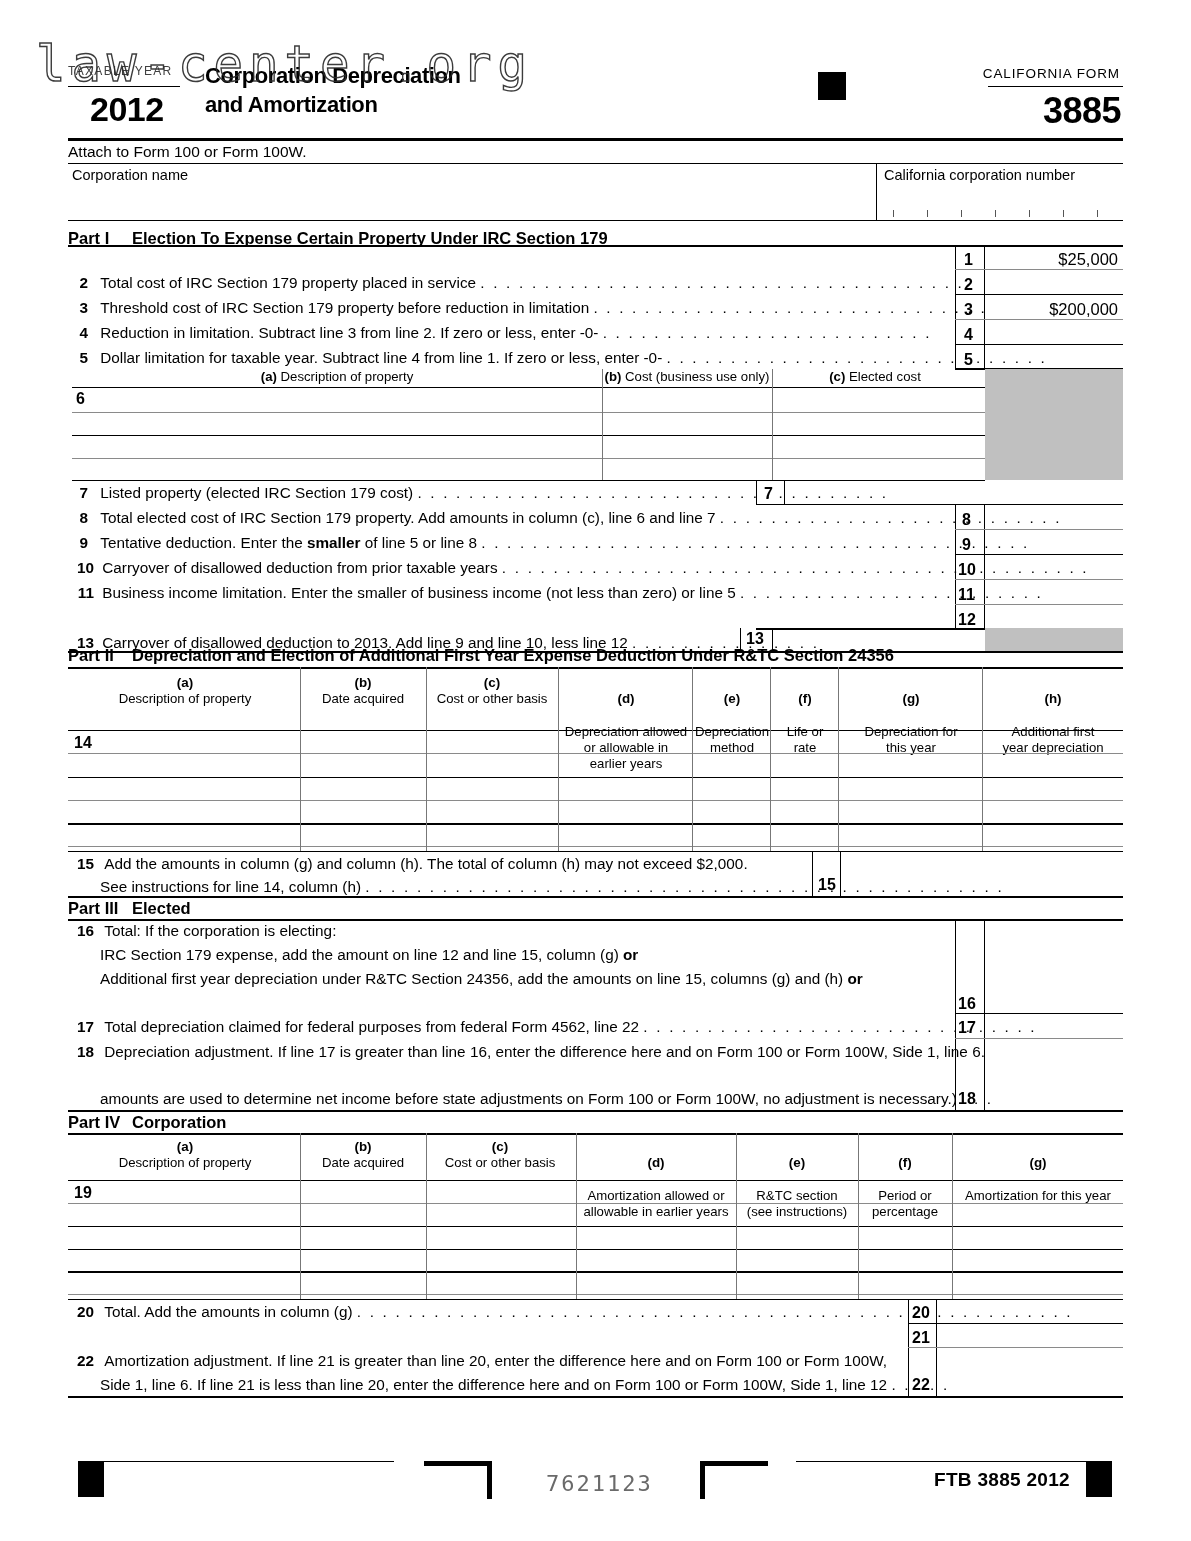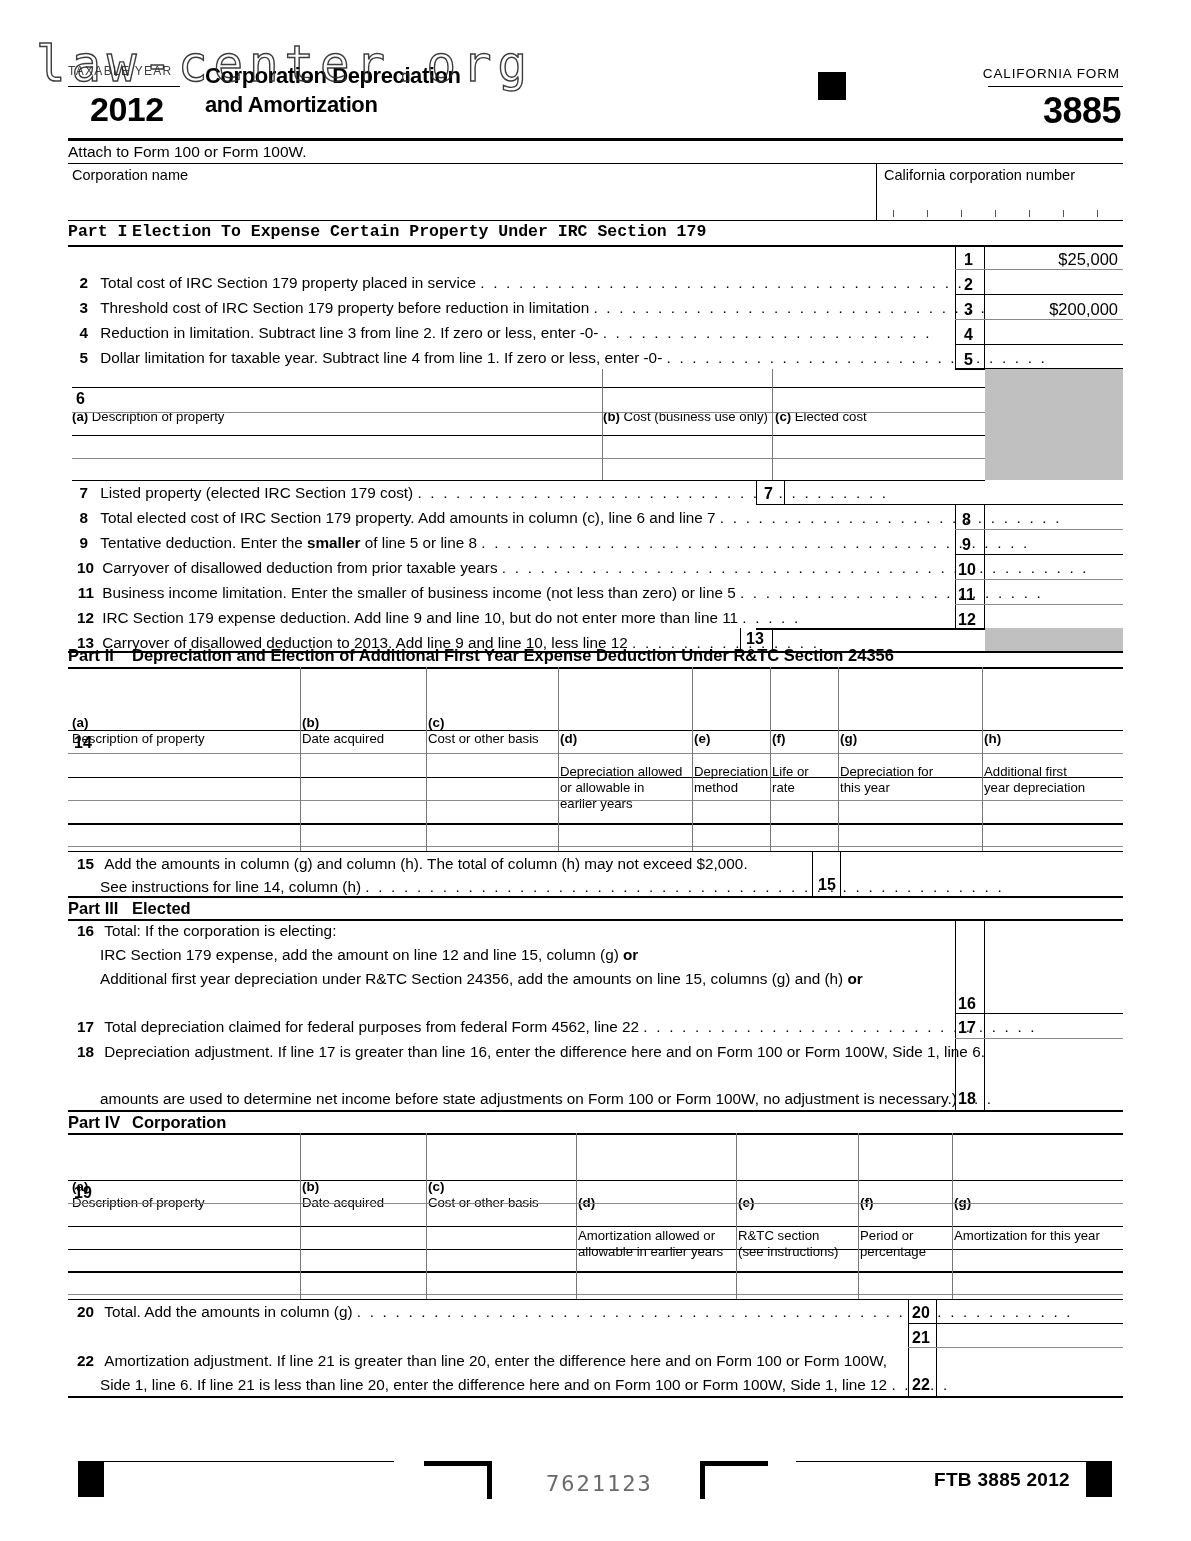--- a/index.html
+++ b/index.html
@@ -91,21 +91,21 @@
   .hrule.med{height:1.2px;background:#000;}
   .hrule.thick{height:1.9px;background:#000;}
   .vrule{position:absolute;width:1.2px;background:#000;}
   .vrule.thin{width:1px;background:#777;}
 
   .numbox{position:absolute;font-weight:bold;font-size:16px;text-align:left;}
   .val{position:absolute;font-size:16.5px;text-align:right;}
 
   .gray{position:absolute;background:#c0c0c0;}
 
-  .colhdr{position:absolute;text-align:left;font-size:13.2px;line-height:1.22;margin-top:40px;}
+  .colhdr{position:absolute;text-align:center;font-size:13.2px;line-height:1.22;}
   .colhdr .cl{font-weight:bold;display:block;font-size:13.4px;}
 
   
   .footer{position:absolute;left:0;top:1455px;width:1191px;height:60px;}
   .fsq{position:absolute;width:26px;height:36px;background:#000;}
   .fline{position:absolute;height:1.2px;background:#000;}
   .fbracket{position:absolute;}
   .fbracket .h{position:absolute;height:5px;background:#000;}
   .fbracket .v{position:absolute;width:5px;background:#000;}
   .fnum{position:absolute;font-family:"DejaVu Sans Mono", monospace;font-size:22px;color:#6a6a6a;letter-spacing:2px;}
@@ -145,21 +145,21 @@
       <i style="left:9px;"></i>
         <i style="left:43px;"></i>
         <i style="left:77px;"></i>
         <i style="left:111px;"></i>
         <i style="left:145px;"></i>
         <i style="left:179px;"></i>
         <i style="left:213px;"></i>
     </div>
   </div>
 
-  <div class="partbar" style="top:222px;font-family:Liberation Mono, monospace;">
+  <div class="partbar" style="top:229px;">
     <span class="pt">Part I</span><span class="ptnm">Election To Expense Certain Property Under IRC Section 179</span>
   </div>
   <div class="partrule" style="top:245px;"></div>
 
   <div class="ln" style="left:72px;top:274px;">
     <b class="no" style="width:16px;">2</b>
     <span style="margin-left:8px;">Total cost of IRC Section 179 property placed in service</span>
     <span class="dots"> . . . . . . . . . . . . . . . . . . . . . . . . . . . . . . . . . . . . . .</span>
   </div>
   <div class="ln" style="left:72px;top:299px;">
@@ -248,25 +248,20 @@
   </div>
   <div class="ln" style="left:72px;top:559px;">
     <b class="no" style="width:22px;">10</b>
     <span style="margin-left:4px;">Carryover of disallowed deduction from prior taxable years</span>
     <span class="dots"> . . . . . . . . . . . . . . . . . . . . . . . . . . . . . . . . . . . . . . . . . . . . . .</span>
   </div>
   <div class="ln" style="left:72px;top:584px;">
     <b class="no" style="width:22px;">11</b>
     <span style="margin-left:4px;">Business income limitation. Enter the smaller of business income (not less than zero) or line 5</span>
     <span class="dots"> . . . . . . . . . . . . . . . . . . . . . . . .</span>
-  </div>
-  <div class="ln" style="left:72px;top:609px;">
-    <b class="no" style="width:22px;">12</b>
-    <span style="margin-left:4px;">IRC Section 179 expense deduction. Add line 9 and line 10, but do not enter more than line 11</span>
-    <span class="dots"> . . . . .</span>
   </div>
 
   <div class="vrule" style="left:955px;top:504px;height:125px;"></div>
   <div class="vrule" style="left:984px;top:504px;height:125px;"></div>
   <div class="hrule thin" style="left:955px;top:529px;width:168px;"></div>
   <div class="hrule med" style="left:955px;top:554px;width:168px;"></div>
   <div class="hrule thin" style="left:955px;top:579px;width:168px;"></div>
   <div class="hrule thin" style="left:955px;top:604px;width:168px;"></div>
   <div class="hrule thick" style="left:756px;top:628px;width:367px;"></div>
 

